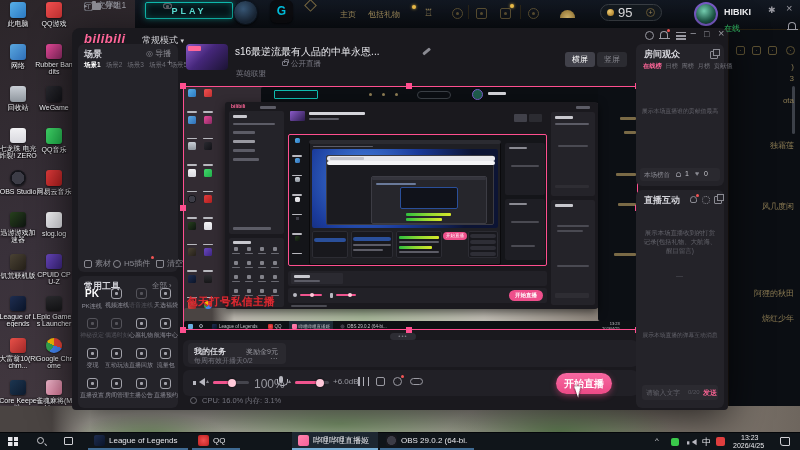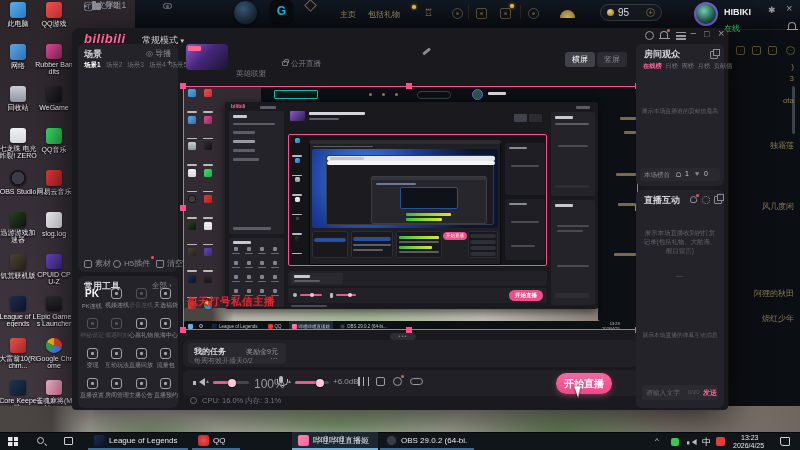--- a/index.html
+++ b/index.html
@@ -24,21 +24,21 @@
     letter-spacing:3px;display:flex;align-items:center;justify-content:center;
     box-shadow:0 0 6px rgba(15,189,176,.55),inset 0 0 6px rgba(15,189,176,.35);}
   .goldtxt{position:absolute;color:#a5905e;font-size:8px;white-space:nowrap}
   .gdot{position:absolute;width:4px;height:4px;border-radius:50%;background:#f0c04a;box-shadow:0 0 3px #f0c04a}
   .gico{position:absolute;width:11px;height:11px;border:1px solid #6a5c38;border-radius:2px;opacity:.85}
   .gico:after{content:"";position:absolute;inset:3px;background:#6a5c38;border-radius:50%}
   .gvdiv{position:absolute;width:1px;height:14px;background:#2c2618;top:5px}
   .lol-pill{position:absolute;left:600px;top:4px;width:62px;height:17px;background:#141a20;
     border:1px solid #3a3f45;border-radius:9px;display:flex;align-items:center;gap:4px;padding:0 6px;}
   .lol-pill .coin{width:7px;height:7px;border-radius:50%;background:radial-gradient(circle at 35% 35%,#ffd97a,#ad7a1e)}
-  .lol-pill .num{color:#e8e8ea;font-size:10px}
+  .lol-pill .num{color:#e8e8ea;font-size:13px}
   .lol-pill .plus{margin-left:auto;width:9px;height:9px;border:1px solid #6a5c38;border-radius:50%;color:#a5905e;
     font-size:7px;line-height:7px;text-align:center}
   .lol-avatar{position:absolute;left:694px;top:2px;width:24px;height:24px;border-radius:50%;
     border:2px solid #7a5cc8;background:radial-gradient(circle at 40% 35%,#7ad8b8,#1e5a4a 60%,#0c2018)}
   .friend{position:absolute;right:6px;color:#8a7a52;font-size:8px;white-space:nowrap}
   
   .dcol{position:absolute;top:2px;display:flex;flex-direction:column;gap:11px;width:36px}
   .ditem{display:flex;flex-direction:column;align-items:center;height:31px}
   .dicon{width:16px;height:16px;border-radius:3px;box-shadow:0 1px 2px rgba(0,0,0,.6)}
   .dicon.round{border-radius:50%}
@@ -156,20 +156,21 @@
 </style>
 </head>
 <body>
 
 <div class="screen">
 
   <div class="wp"></div>
 
   <div class="lolbar"></div>
   <div class="lolcol"></div>
+  <div class="play-btn">PLAY</div>
   <div class="abs" style="left:306px;top:1px;width:9px;height:9px;border:1px solid #7a6a42;transform:rotate(45deg)"></div>
   <div class="goldtxt" style="left:340px;top:9px">主页</div>
   <div class="goldtxt" style="left:368px;top:9px">包括礼物</div>
   <div class="gdot" style="left:412px;top:5px"></div>
   <div class="goldtxt" style="left:424px;top:7px;font-size:10px">♖</div>
   <div class="gico" style="left:452px;top:8px;border-radius:50%"></div>
   <div class="gvdiv" style="left:468px"></div>
   <div class="gico" style="left:476px;top:8px"></div>
   <div class="gico" style="left:500px;top:8px"></div>
   <div class="gdot" style="left:510px;top:4px"></div>
@@ -424,20 +425,21 @@
       </div>
       <div class="tool">
         <div class="tool-ico"></div>
         <div class="tool-label">直播预约</div>
       </div>
   </div>
 
   <div class="thumb">
       <span class="badge"></span>
     </div>
+  <div class="card-title">s16最逆流最有人品的中单永恩...</div>
   <div class="pencil" style="left:422px;top:50px"></div>
   <div class="meta" style="left:236px;top:69px">英雄联盟</div>
   <div class="lock" style="left:282px;top:61px"></div>
   <div class="meta" style="left:291px;top:59px">公开直播</div>
   <div class="btn-orient" style="left:565px;top:52px;background:#41414a;color:#fff">横屏</div>
   <div class="btn-orient" style="left:597px;top:52px;background:#2b2b31;color:#84848c">竖屏</div>
 
   <div class="canvas">
     <div class="lv1">
 

